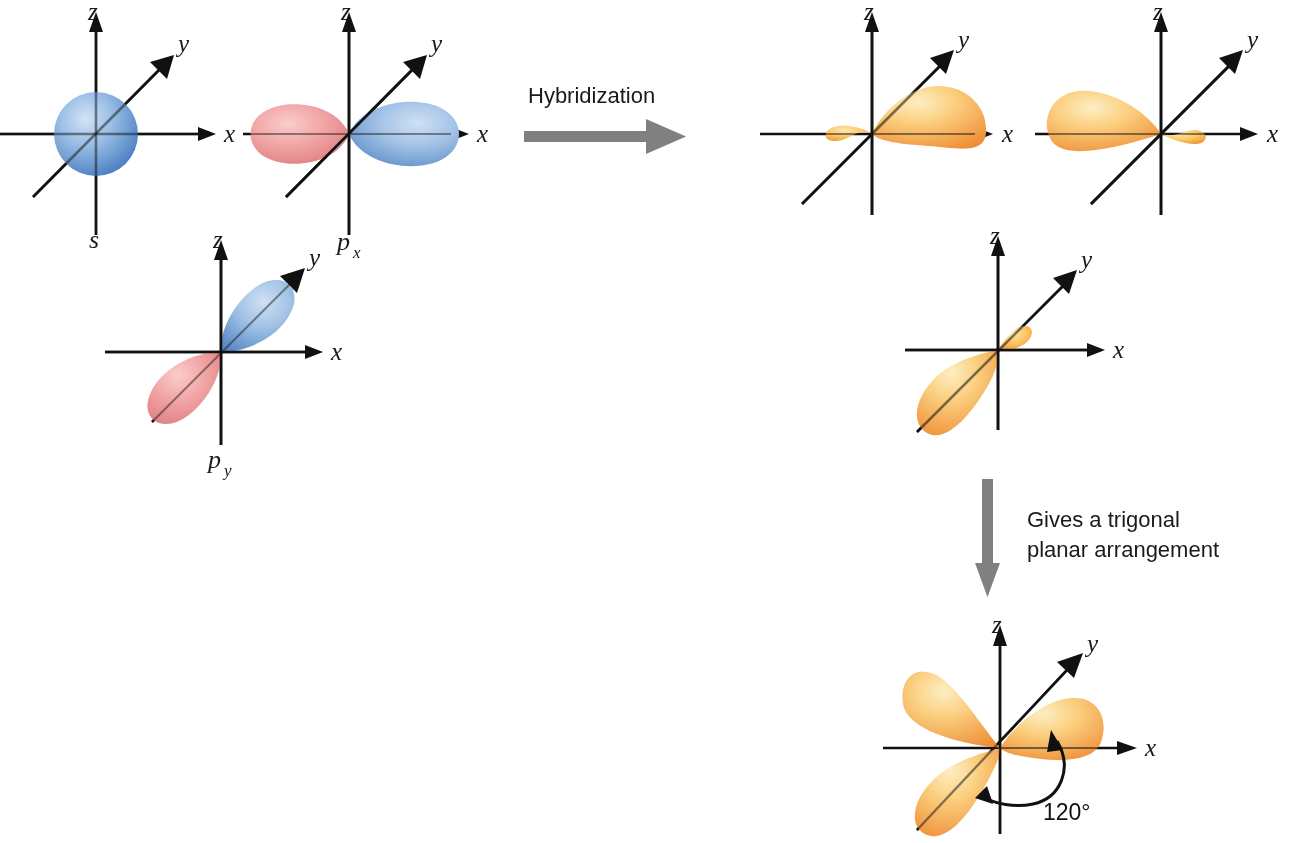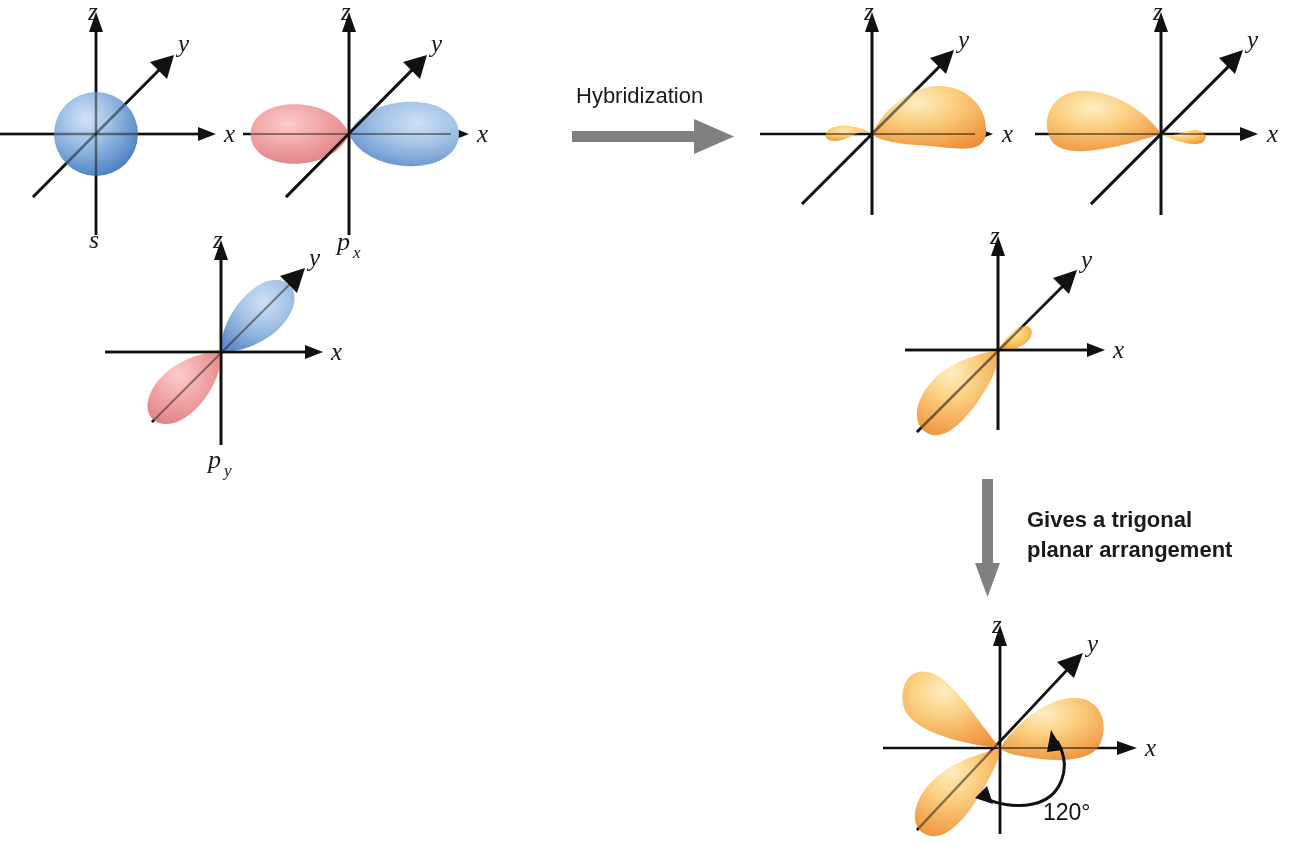--- a/index.html
+++ b/index.html
@@ -111,21 +111,21 @@
       <line x1="0" y1="122" x2="200" y2="122" stroke="#111" stroke-width="2.6"></line>
       <line x1="116" y1="215" x2="116" y2="30" stroke="#111" stroke-width="2.6"></line>
       <text class="axlabel" x="108" y="18">z</text>
       <text class="axlabel" x="204" y="36">y</text>
       <text class="axlabel" x="226" y="130">x</text>
       <text class="orblabel" x="103" y="238">p</text>
       <text class="orbsub" x="119" y="246">y</text>
     </svg>
   </div>
 
-  <div class="unit" style="left:568px;top:75px;">
+  <div class="unit" style="left:520px;top:75px;">
     <svg width="190" height="90" viewBox="0 0 190 90">
       <text class="proc" x="8" y="28">Hybridization</text>
       <g fill="#808080">
         <rect x="4" y="56" width="124" height="11"></rect>
         <polygon points="126,44 166,61.5 126,79"></polygon>
       </g>
     </svg>
   </div>
 
   <div class="unit" style="left:760px;top:0px;">
@@ -220,21 +220,21 @@
       <path d="M143,122 C 122,126 96,134 80,150 C 58,172 56,198 74,206 C 94,214 120,182 136,152 C 142,140 143,130 143,122 Z" fill="url(#gOrC)"></path>
       <line x1="62" y1="204" x2="208" y2="58" stroke="#111" stroke-width="2.6" stroke-opacity="0.55"></line>
       <line x1="50" y1="122" x2="232" y2="122" stroke="#111" stroke-width="2.6"></line>
       <line x1="143" y1="202" x2="143" y2="28" stroke="#111" stroke-width="2.6"></line>
       <text class="axlabel" x="135" y="16">z</text>
       <text class="axlabel" x="226" y="40">y</text>
       <text class="axlabel" x="258" y="130">x</text>
     </svg>
   </div>
 
-  <div class="unit" style="left:975px;top:475px;font-weight:bold;">
+  <div class="unit" style="left:975px;top:475px;">
     <svg width="300" height="125" viewBox="0 0 300 125">
       <g fill="#808080">
         <rect x="7" y="4" width="11" height="86"></rect>
         <polygon points="0,88 25,88 12.5,122"></polygon>
       </g>
       <text class="proc" x="52" y="52">Gives a trigonal</text>
       <text class="proc" x="52" y="82">planar arrangement</text>
     </svg>
   </div>
 

